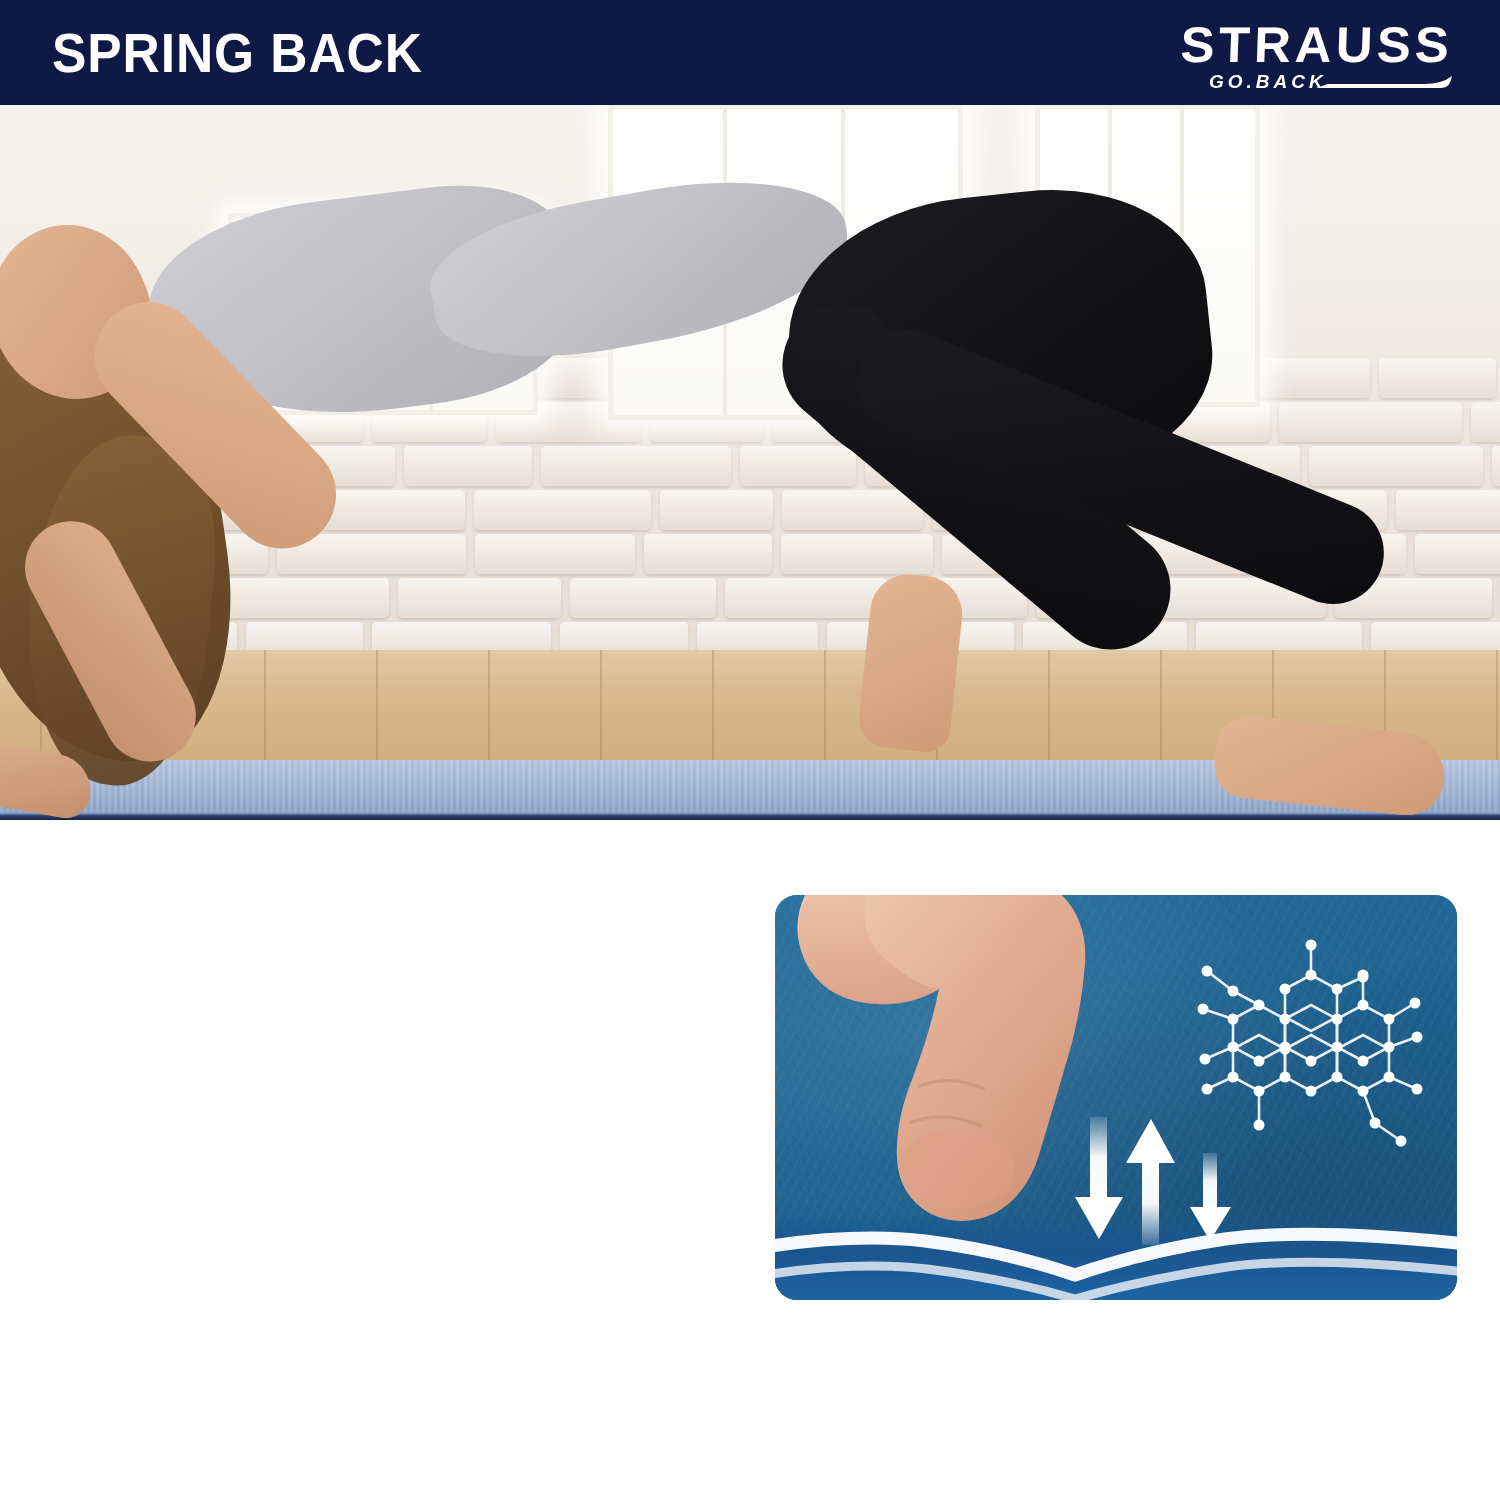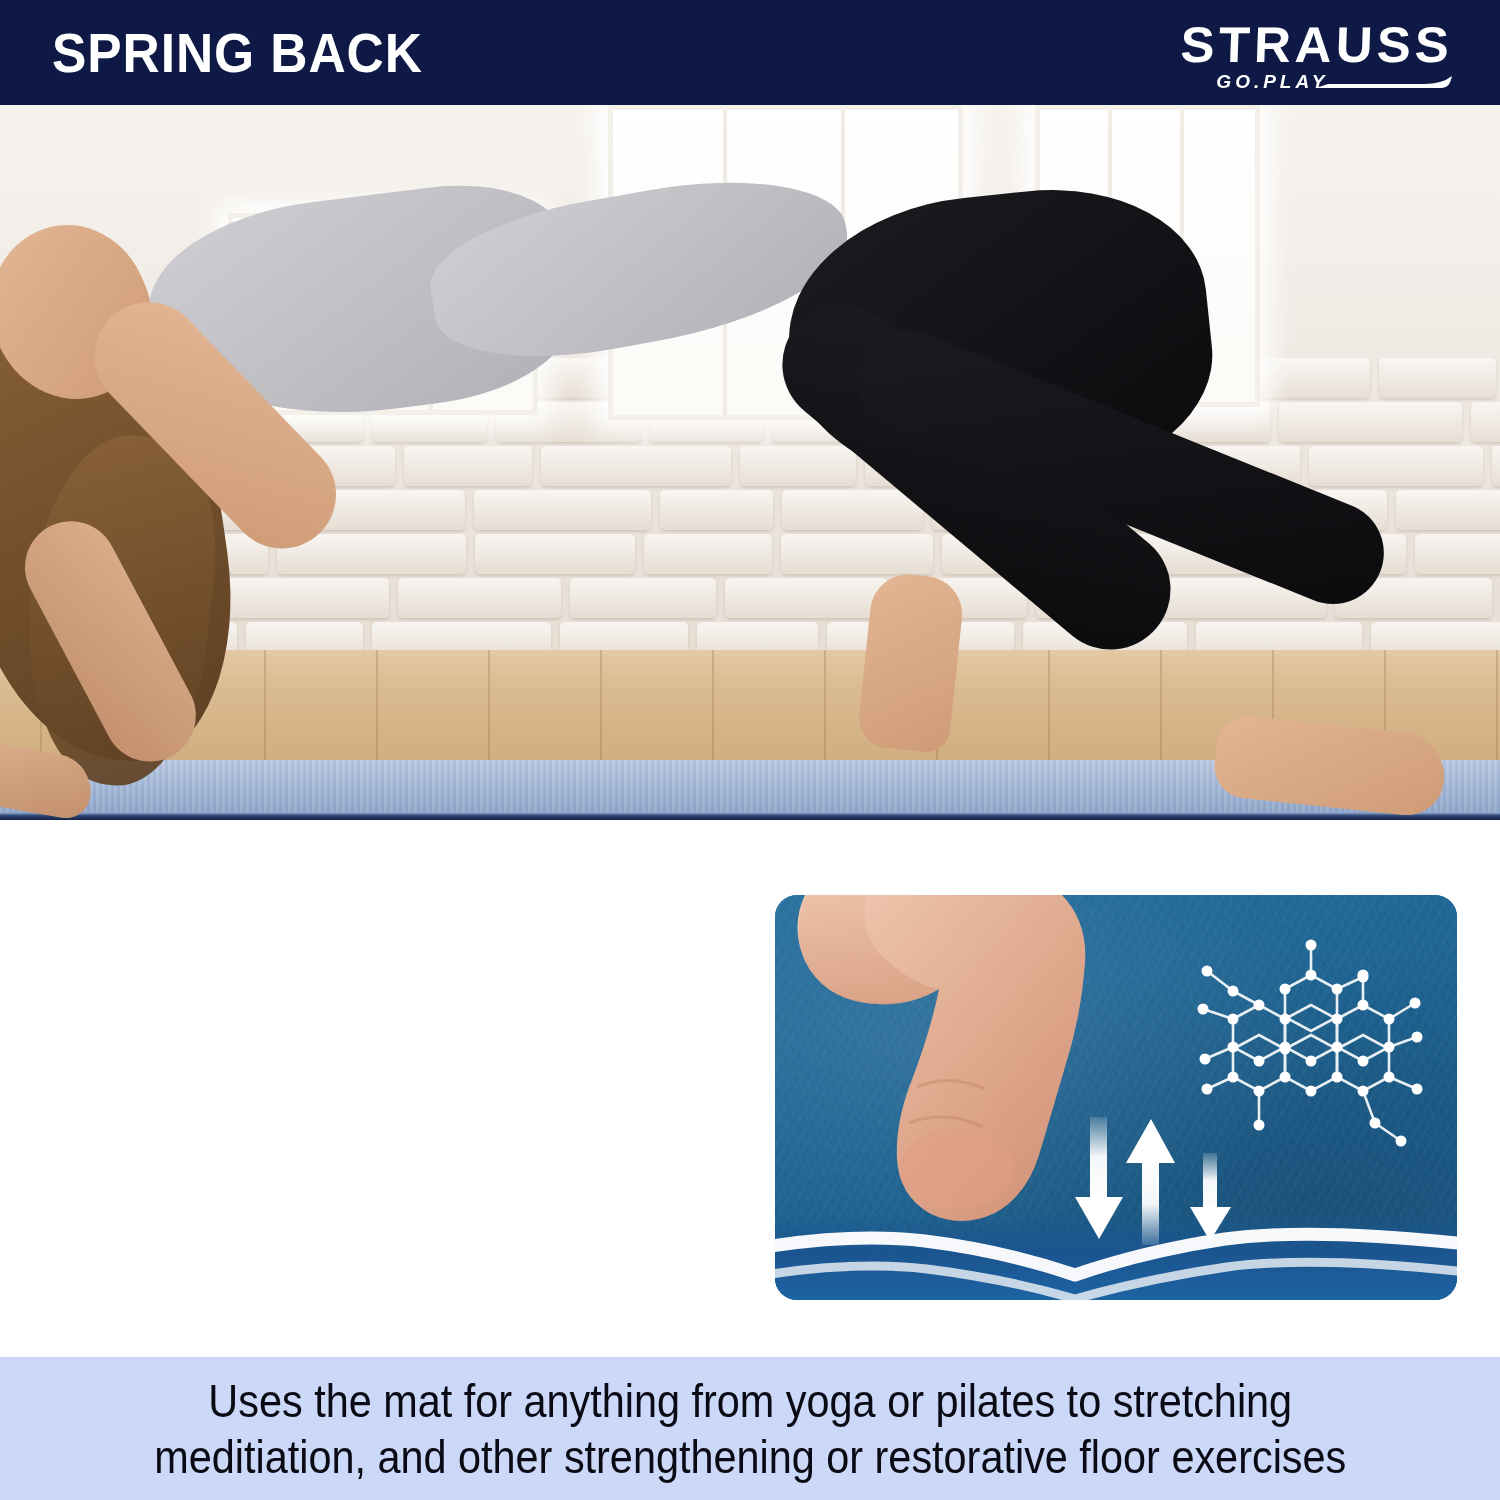--- a/index.html
+++ b/index.html
@@ -189,21 +189,21 @@
 </head>
 <body>
 
 <div class="page">
 
   <div class="header">
     <div class="header-title">SPRING BACK</div>
 
     <div class="logo">
       <div class="logo-word">STRAUSS</div>
-      <div class="logo-tag">GO.PLAY.</div>
+      <div class="logo-tag">GO.BACK.</div>
       <svg class="logo-swoosh" viewBox="0 0 140 32">
         <path d="M2 26 L128 26 Q136 26 138 14 Q128 22 110 22 L14 22 Z" fill="#ffffff"></path>
       </svg>
     </div>
   </div>
 
   <div class="hero">
     <div class="hero-wall"></div>
 
     <div class="brick-rows" id="brickRows">
@@ -479,20 +479,14 @@
           <circle cx="252" cy="152" r="5.5"></circle>
             <circle cx="210" cy="186" r="5.5"></circle>
             <circle cx="236" cy="204" r="5.5"></circle>
           <circle cx="68" cy="110" r="5.5"></circle>
             <circle cx="120" cy="112" r="5.5"></circle>
         </g>
       </svg>
     </div>
   </div>
 
-  <div class="banner">
-    <div class="banner-text">
-      <span>Uses the mat for anything from yoga or pilates to stretching</span><br>
-      <span>meditiation, and other strengthening or restorative floor exercises</span>
-    </div>
-  </div>
 
 </div>
 
 </body></html>

